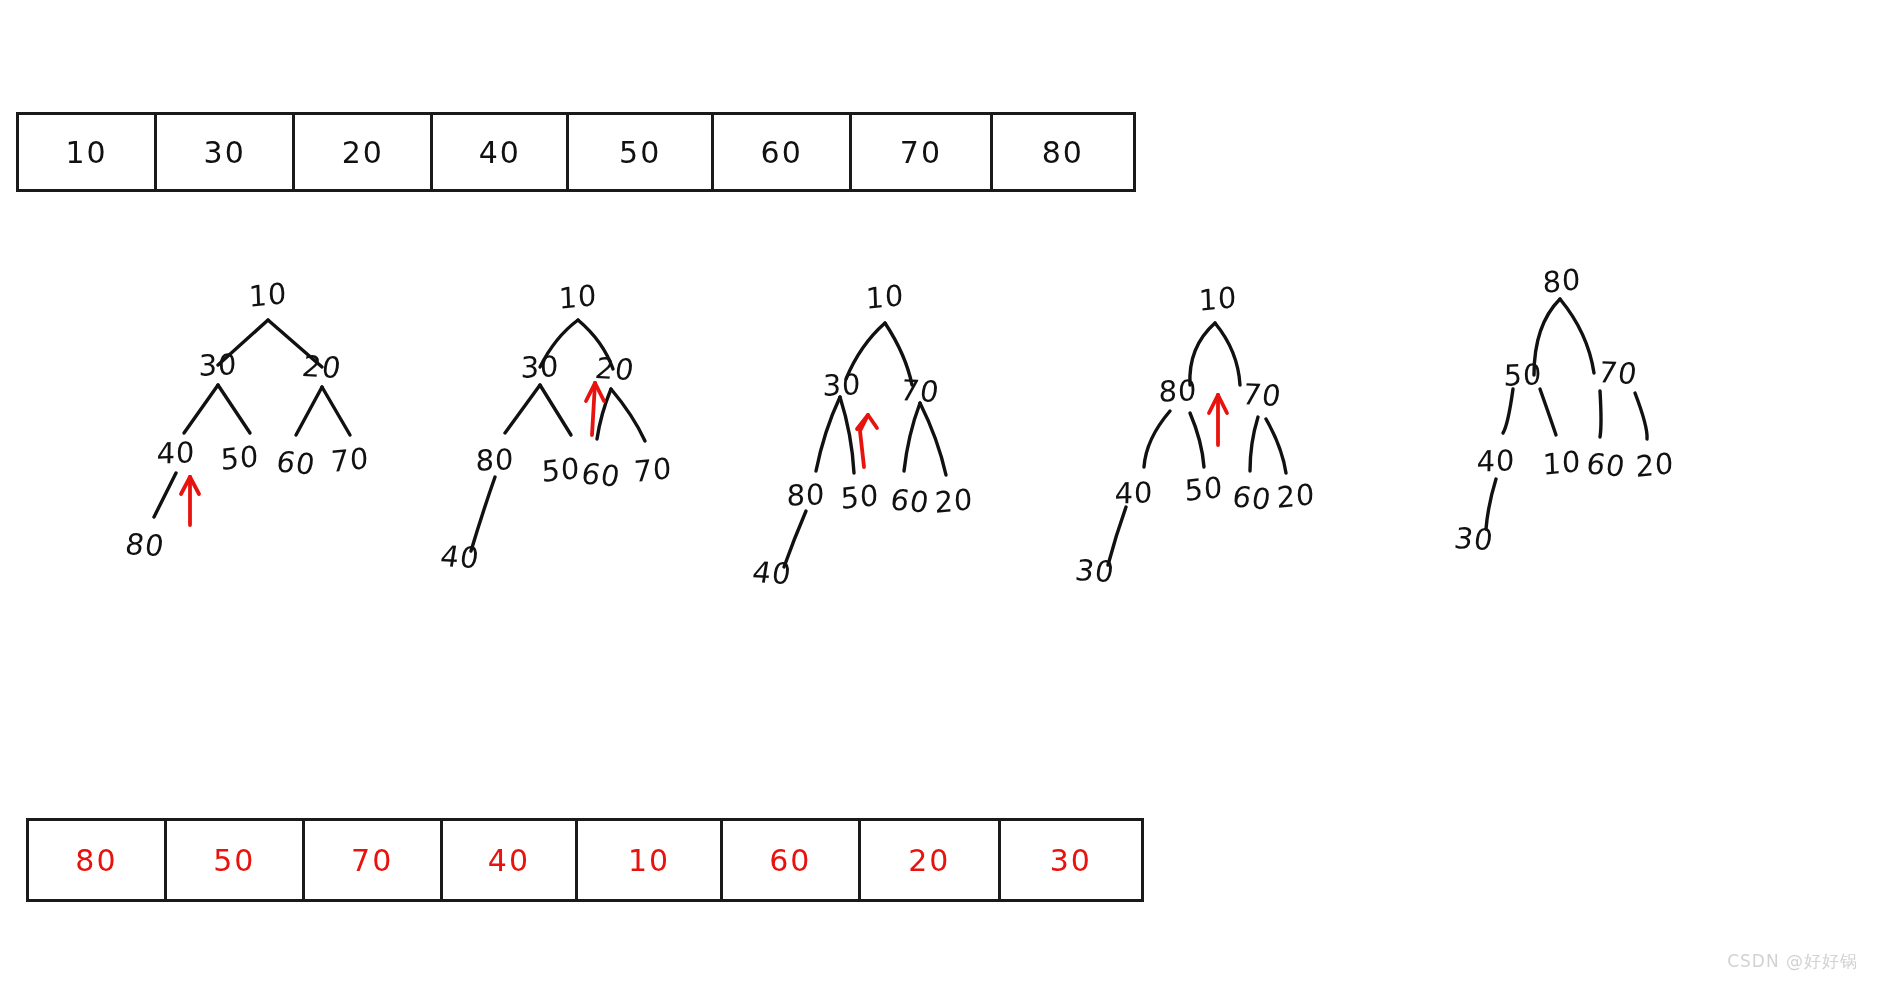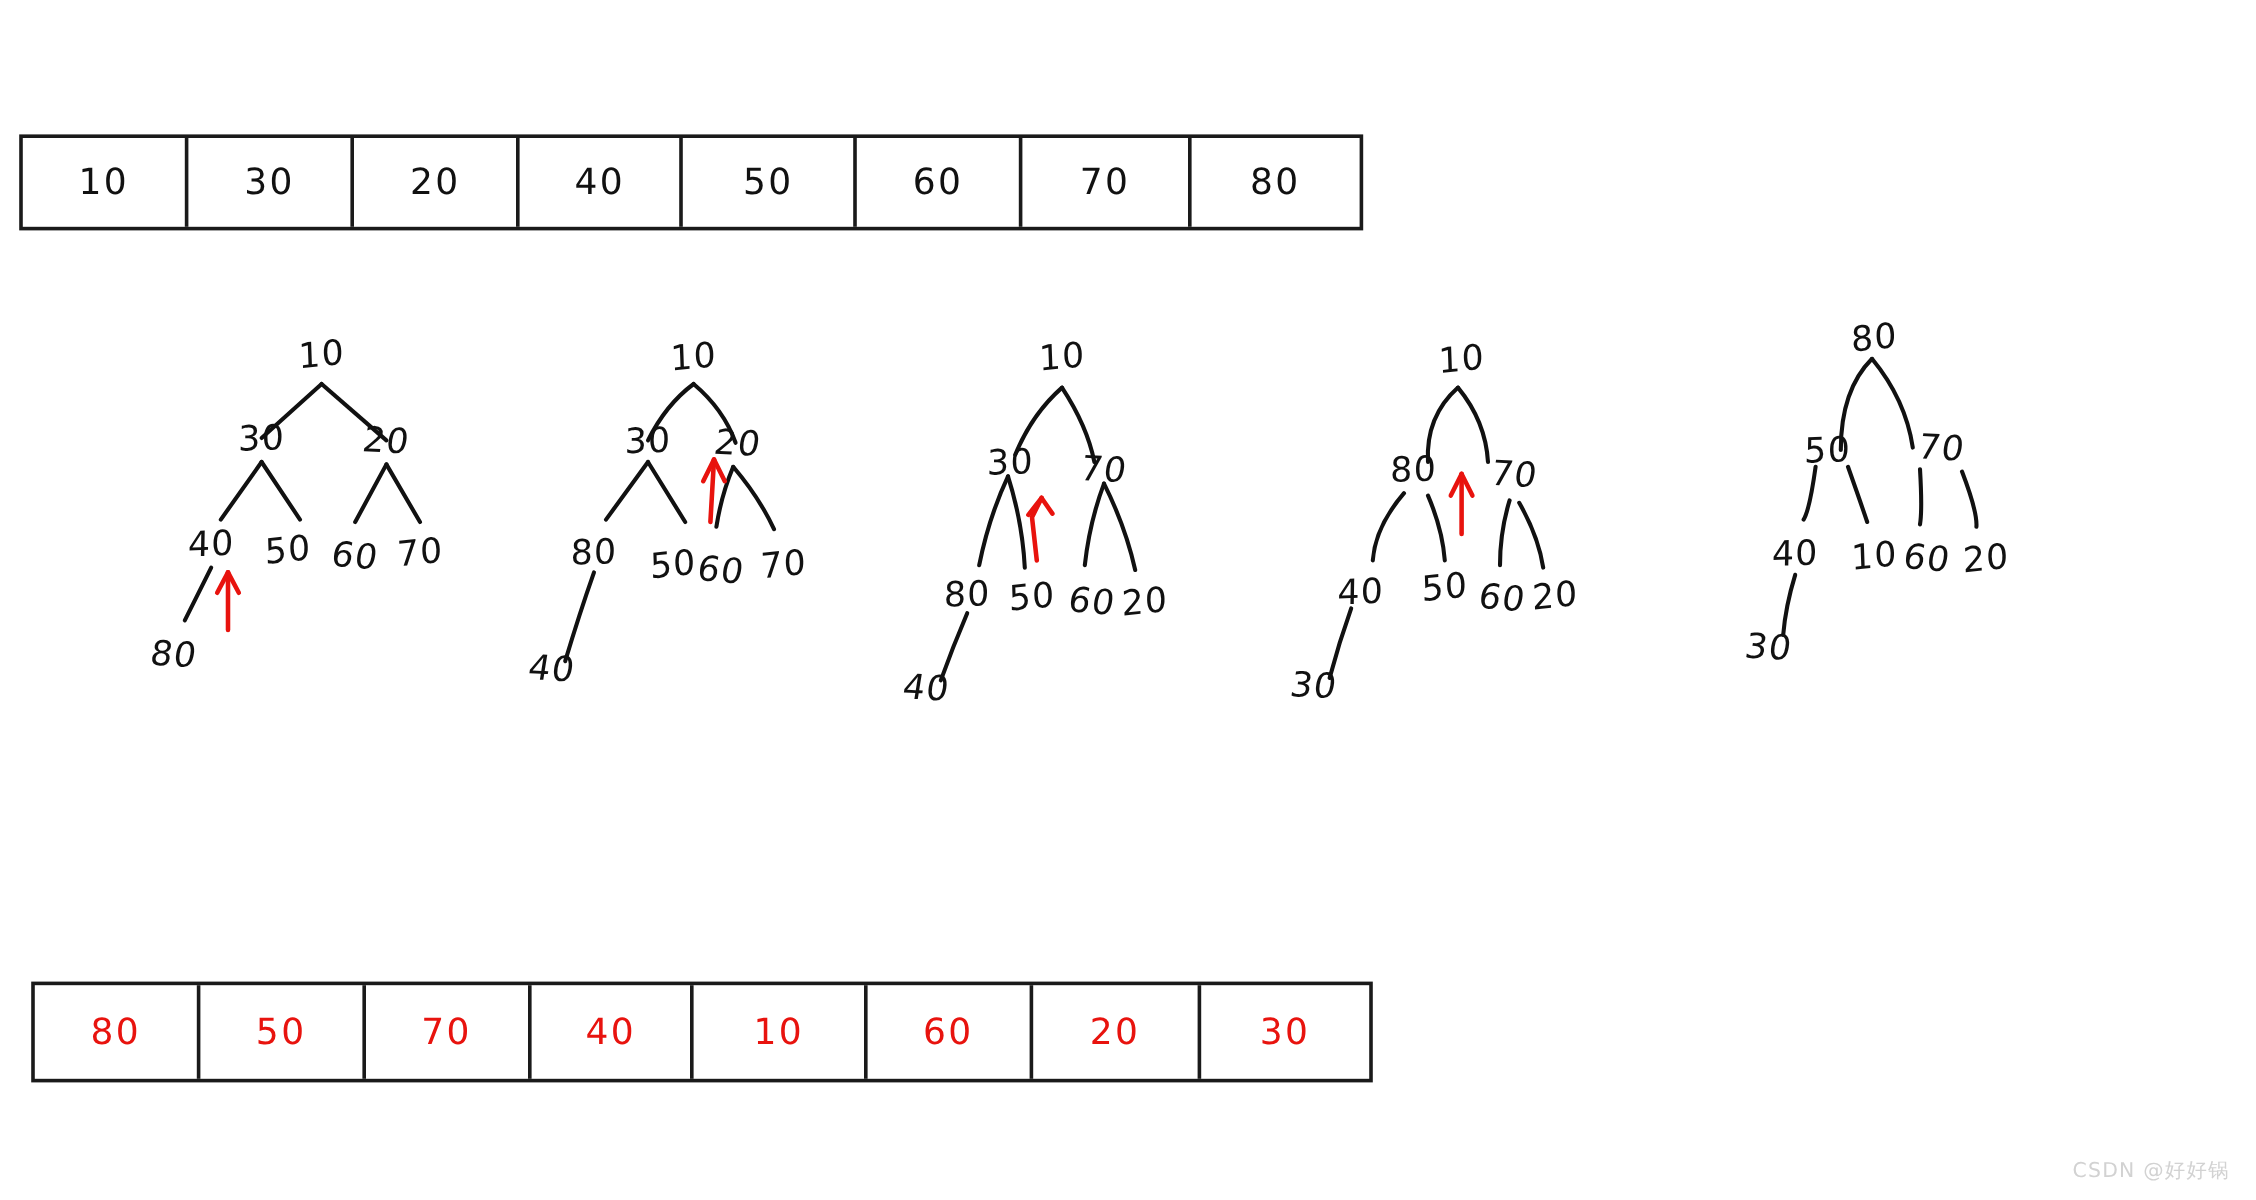--- a/index.html
+++ b/index.html
@@ -79,21 +79,21 @@
   }
   .node.sk1 { transform: translate(-50%,-50%) rotate(-6deg) skewX(-4deg); }
   .node.sk2 { transform: translate(-50%,-50%) rotate(3deg) skewX(-6deg); }
   .node.sk3 { transform: translate(-50%,-50%) rotate(-2deg) skewX(-3deg); }
   .node.sk4 { transform: translate(-50%,-50%) rotate(5deg) skewX(-5deg); }
 
   
   #watermark {
     position: absolute;
     right: 22px;
-    bottom: 13px;
+    bottom: 27px;
     font-size: 17px;
     color: #d2d2d2;
     font-family: "DejaVu Sans", sans-serif;
     letter-spacing: 1px;
     margin-top: 34px;
   }
 </style>
 </head>
 <body>
 

